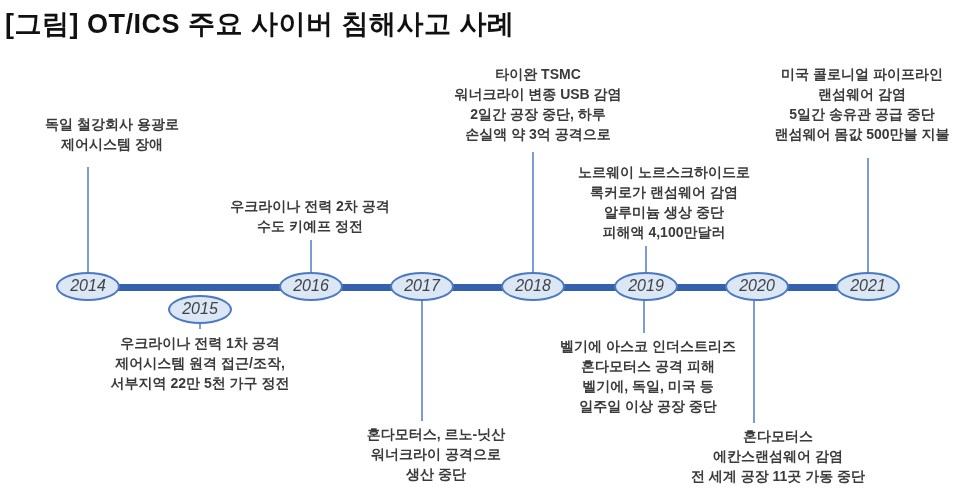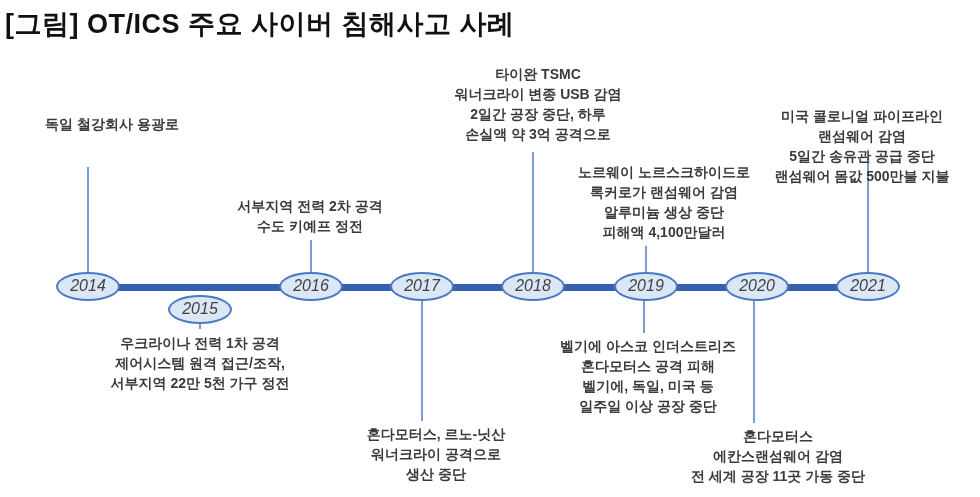--- a/index.html
+++ b/index.html
@@ -115,28 +115,29 @@
       <div class="node" style="left: 725px; top: 272px;">
         <span>2020</span>
       </div>
       <div class="node" style="left: 836px; top: 272px;">
         <span>2021</span>
       </div>
     </div>
   <div id="annotations">
       <div class="annotation" style="left: 112px; top: 114px;">
         <div class="line">독일 철강회사 용광로</div>
+        <div class="line">제어시스템 장애</div>
       </div>
       <div class="annotation" style="left: 200px; top: 333px;">
         <div class="line">우크라이나 전력 1차 공격</div>
         <div class="line">제어시스템 원격 접근/조작,</div>
         <div class="line">서부지역 22만 5천 가구 정전</div>
       </div>
       <div class="annotation" style="left: 310px; top: 196px;">
-        <div class="line">서부지역 전력 2차 공격</div>
+        <div class="line">우크라이나 전력 2차 공격</div>
         <div class="line">수도 키예프 정전</div>
       </div>
       <div class="annotation" style="left: 436px; top: 424px;">
         <div class="line">혼다모터스, 르노-닛산</div>
         <div class="line">워너크라이 공격으로</div>
         <div class="line">생산 중단</div>
       </div>
       <div class="annotation" style="left: 538px; top: 64px;">
         <div class="line">타이완 TSMC</div>
         <div class="line">워너크라이 변종 USB 감염</div>
@@ -153,20 +154,20 @@
         <div class="line">벨기에 아스코 인더스트리즈</div>
         <div class="line">혼다모터스 공격 피해</div>
         <div class="line">벨기에, 독일, 미국 등</div>
         <div class="line">일주일 이상 공장 중단</div>
       </div>
       <div class="annotation" style="left: 778px; top: 426px;">
         <div class="line">혼다모터스</div>
         <div class="line">에칸스랜섬웨어 감염</div>
         <div class="line">전 세계 공장 11곳 가동 중단</div>
       </div>
-      <div class="annotation" style="left: 862px; top: 64px; margin-top: 42px;">
+      <div class="annotation" style="left: 862px; top: 64px;">
         <div class="line">미국 콜로니얼 파이프라인</div>
         <div class="line">랜섬웨어 감염</div>
         <div class="line">5일간 송유관 공급 중단</div>
         <div class="line">랜섬웨어 몸값 500만불 지불</div>
       </div>
     </div>
 </div>
 
 </body></html>

